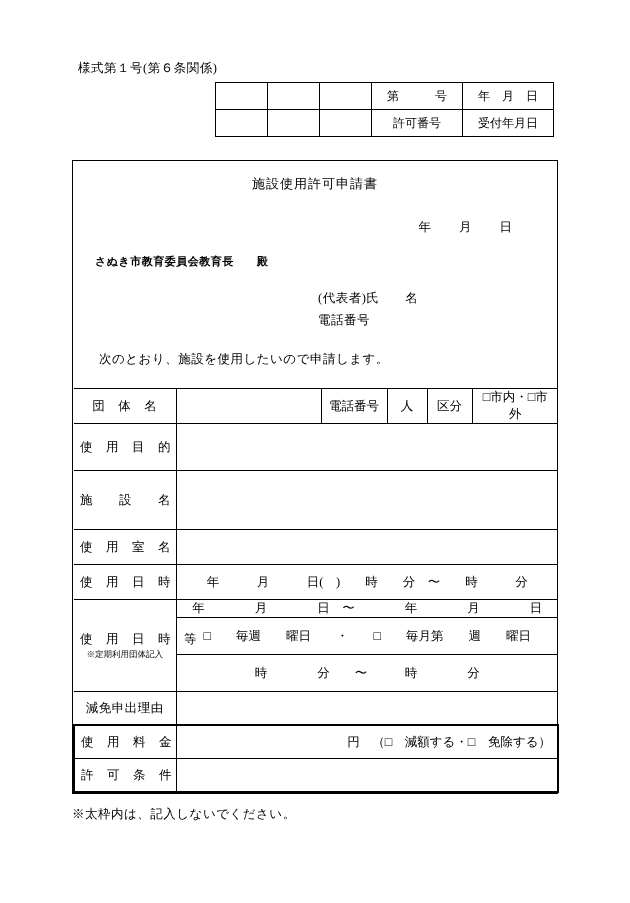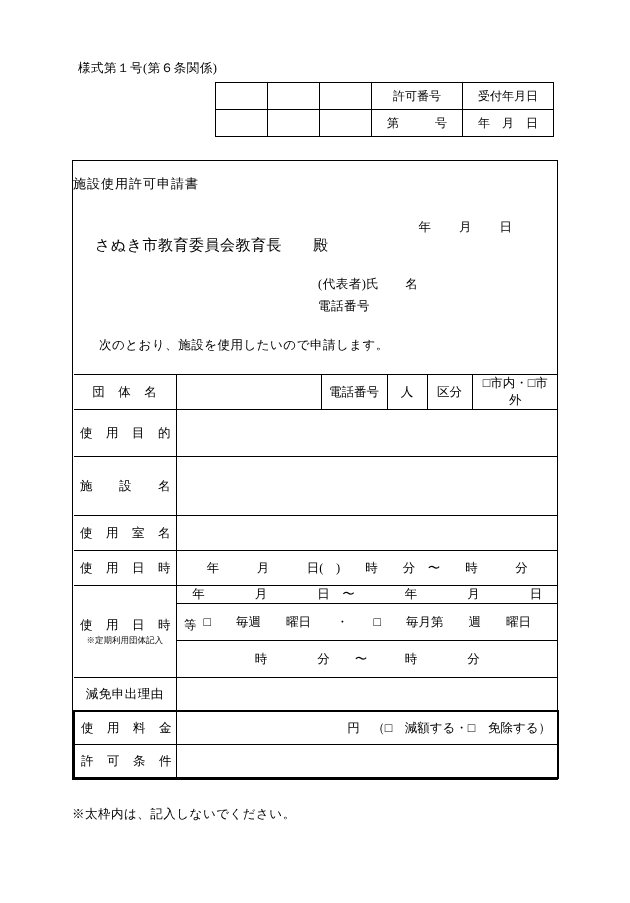--- a/index.html
+++ b/index.html
@@ -54,36 +54,38 @@
   
   .main-box {
     position: absolute;
     left: 72px;
     top: 160px;
     width: 486px;
     border: 1px solid #000;
     box-sizing: border-box;
   }
   .title {
+    text-align: center;
     font-size: 13px;
     letter-spacing: 1px;
     margin-top: 14px;
   }
   .date-line {
     text-align: right;
     font-size: 12.5px;
     margin-top: 26px;
     padding-right: 44px;
     letter-spacing: 1px;
   }
   .addressee {
-    font-size: 15px;
-    margin-top: 0;
+    font-size: 11px;
+    margin-top: 18px;
     padding-left: 22px;
     letter-spacing: 0.5px;
+    font-weight: bold;
   }
   .applicant-block {
     margin-top: 18px;
     font-size: 12.5px;
     line-height: 22px;
     padding-left: 245px;
     letter-spacing: 0.5px;
   }
   .applicant-block div { white-space: nowrap; }
   .lead {
@@ -142,29 +144,29 @@
 <div class="page">
 
   <div class="form-no">様式第１号(第６条関係)</div>
 
   <table class="receipt-table">
     <tbody>
         <tr>
       <td class="rc-narrow"></td>
       <td class="rc-narrow"></td>
       <td class="rc-narrow"></td>
+      <td class="rc-wide">第　　　号</td>
+      <td class="rc-wide">年　月　日</td>
+    </tr>
+    <tr>
+      <td class="rc-narrow"></td>
+      <td class="rc-narrow"></td>
+      <td class="rc-narrow"></td>
       <td class="rc-wide">許可番号</td>
       <td class="rc-wide">受付年月日</td>
-    </tr>
-    <tr>
-      <td class="rc-narrow"></td>
-      <td class="rc-narrow"></td>
-      <td class="rc-narrow"></td>
-      <td class="rc-wide">第　　　号</td>
-      <td class="rc-wide">年　月　日</td>
     </tr>
   </tbody>
     </table>
 
   <div class="main-box">
 
     <div class="title">施設使用許可申請書</div>
     <div class="date-line">年　　月　　日</div>
     <div class="addressee">さぬき市教育委員会教育長　　殿</div>
 

